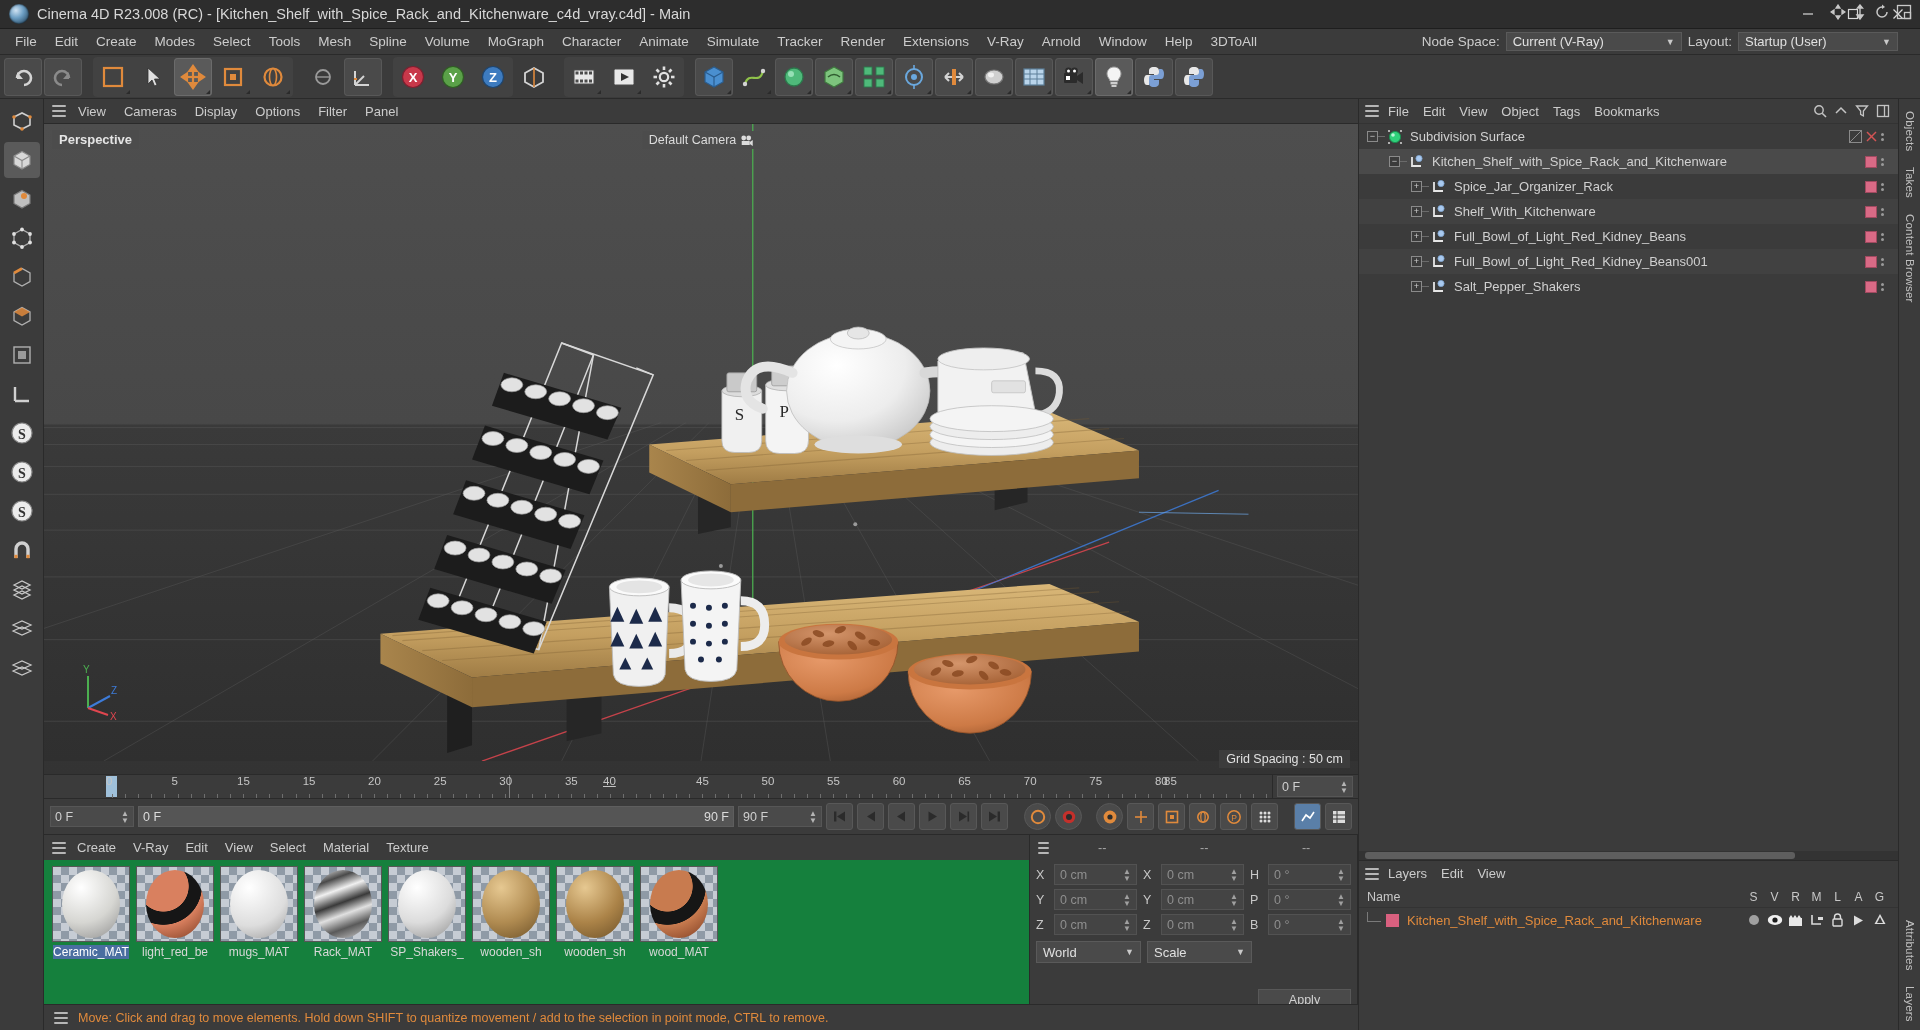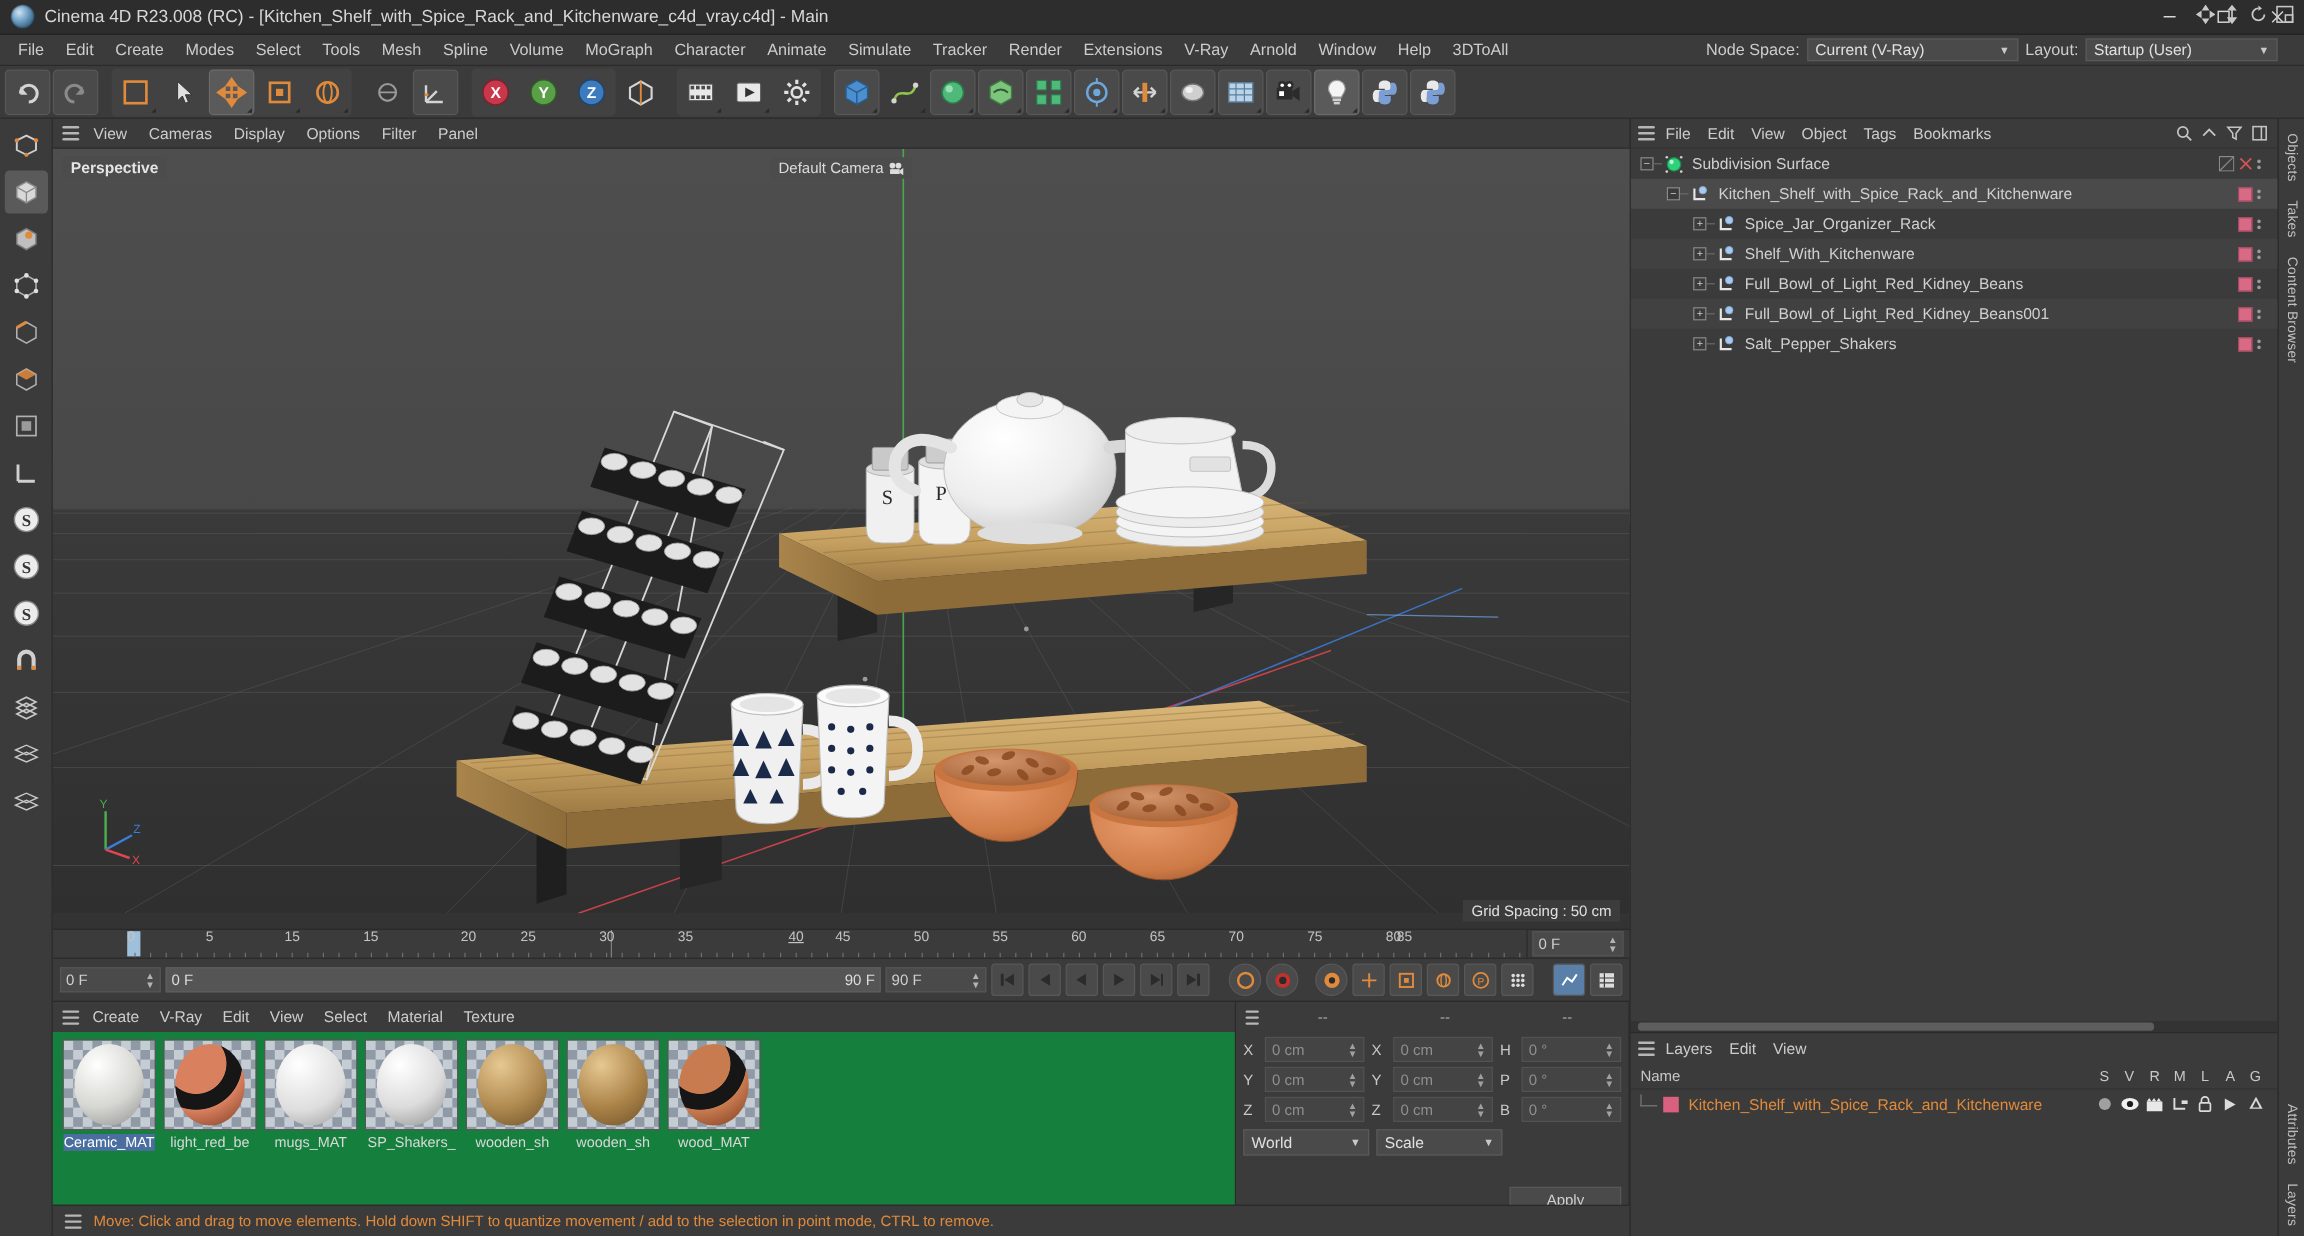--- a/index.html
+++ b/index.html
@@ -937,25 +937,25 @@
       </div>
 
       <div class="timeline">
         <div class="tl-ruler" id="tlruler">
           <div class="tl-playhead" style="left:62px;"></div>
           <div class="tl-green" style="left:465px;"></div>
         <div class="tl-tick" style="left: 62px;">0</div>
             <div class="tl-tick" style="left: 127.556px;">5</div>
             <div class="tl-tick" style="left: 193.111px;">15</div>
             <div class="tl-tick" style="left: 258.667px;">15</div>
-            <div class="tl-tick" style="left: 340px;">20</div>
+            <div class="tl-tick" style="left: 324px;">20</div>
             <div class="tl-tick" style="left: 389.778px;">25</div>
             <div class="tl-tick" style="left: 455.333px;">30</div>
             <div class="tl-tick" style="left: 520.889px;">35</div>
-            <div class="tl-tick" style="left: 613px; text-decoration: underline;">40</div>
+            <div class="tl-tick" style="left: 559px; text-decoration: underline;">40</div>
             <div class="tl-tick" style="left: 652px;">45</div>
             <div class="tl-tick" style="left: 717.556px;">50</div>
             <div class="tl-tick" style="left: 783.111px;">55</div>
             <div class="tl-tick" style="left: 848.667px;">60</div>
             <div class="tl-tick" style="left: 914.222px;">65</div>
             <div class="tl-tick" style="left: 979.778px;">70</div>
             <div class="tl-tick" style="left: 1045.33px;">75</div>
             <div class="tl-tick" style="left: 1110.89px;">80</div>
             <div class="tl-tick" style="left: 1120px;">85</div>
             <div class="tl-mark" style="left: 68px;"></div>
@@ -1208,20 +1208,26 @@
                 <div class="mat-thumb">
                   <div class="mat-sphere" style="background: radial-gradient(circle at 30% 24%, rgb(217, 128, 95) 0%, rgb(217, 128, 95) 38%, rgb(22, 22, 22) 39%, rgb(22, 22, 22) 58%, rgb(217, 128, 95) 59%, rgb(122, 58, 32) 100%);"></div>
                 </div>
                 <div class="mat-name">light_red_be</div>
               </div>
               <div class="mat-item">
                 <div class="mat-thumb">
                   <div class="mat-sphere" style="background: radial-gradient(circle at 33% 26%, rgb(255, 255, 255) 0%, rgb(221, 221, 221) 60%, rgb(154, 154, 154) 100%);"></div>
                 </div>
                 <div class="mat-name">mugs_MAT</div>
+              </div>
+              <div class="mat-item">
+                <div class="mat-thumb">
+                  <div class="mat-sphere" style="background: linear-gradient(160deg, rgb(255, 255, 255) 0%, rgb(74, 74, 74) 18%, rgb(240, 240, 240) 32%, rgb(58, 58, 58) 48%, rgb(224, 224, 224) 62%, rgb(90, 90, 90) 78%, rgb(216, 216, 216) 100%);"></div>
+                </div>
+                <div class="mat-name">Rack_MAT</div>
               </div>
               <div class="mat-item">
                 <div class="mat-thumb">
                   <div class="mat-sphere" style="background: radial-gradient(circle at 33% 26%, rgb(255, 255, 255) 0%, rgb(220, 220, 220) 55%, rgb(142, 142, 142) 100%);"></div>
                 </div>
                 <div class="mat-name">SP_Shakers_</div>
               </div>
               <div class="mat-item">
                 <div class="mat-thumb">
                   <div class="mat-sphere" style="background: radial-gradient(circle at 33% 26%, rgb(230, 200, 145) 0%, rgb(176, 139, 81) 55%, rgb(109, 81, 40) 100%);"></div>

